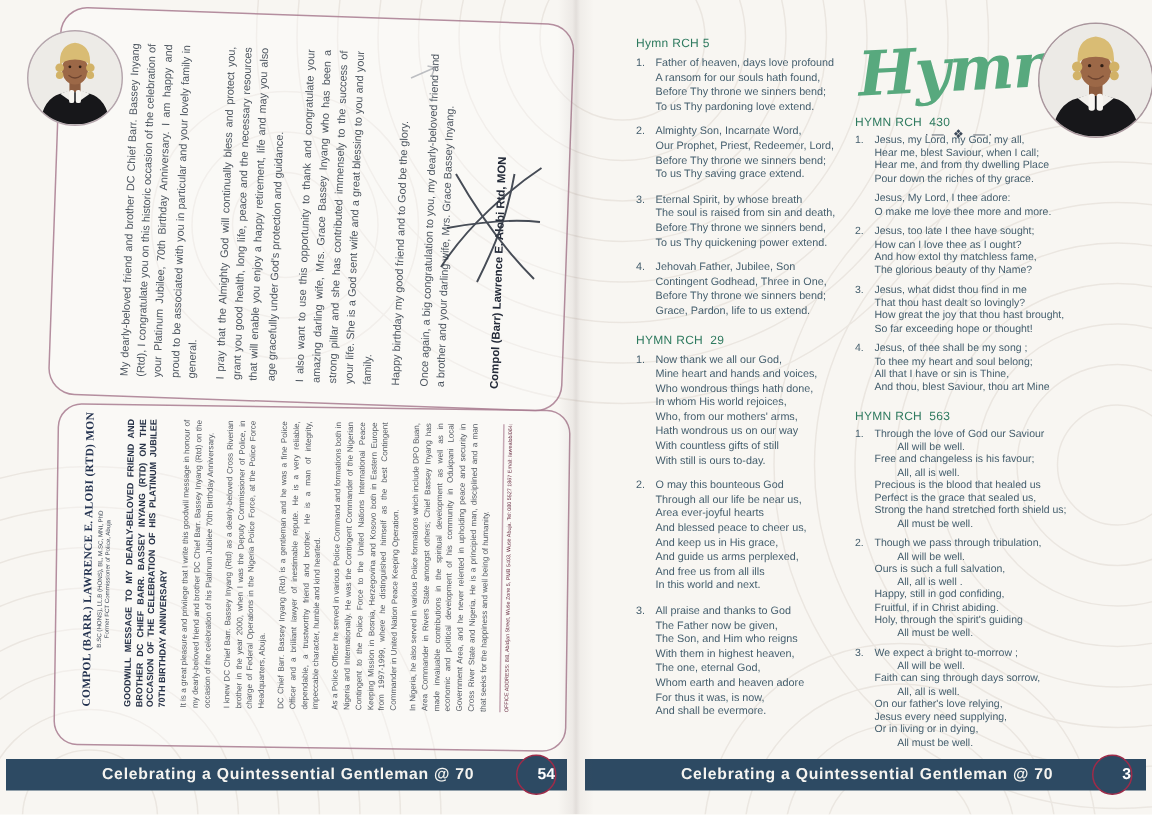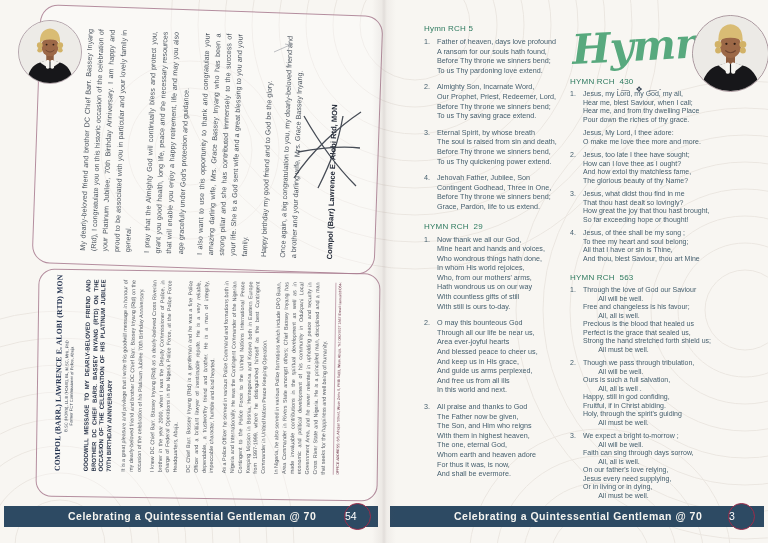--- a/index.html
+++ b/index.html
@@ -33,21 +33,21 @@
   .photo-right{left:308px;top:15px;width:75px;height:75px;border-color:#a9969d;}
   .sig-scribble{position:absolute;left:286px;top:106px;z-index:4;}
   .pen-mark{position:absolute;left:272px;top:42px;z-index:4;opacity:.55;}
 
   
   .banner{position:absolute;top:506px;height:21px;width:374px;background:#2d4a63;z-index:5;}
   .page.left .banner{left:4px;}
   .page.right .banner{left:6px;}
   .banner-text{position:absolute;left:28px;top:4px;font-size:10.5px;font-weight:bold;letter-spacing:.5px;color:#f5f4f0;margin-left:36px;}
   .pagenum{position:absolute;top:-3px;width:25px;height:25px;border-radius:50%;background:#2d4a63;
-    border:1.6px solid #9e2b49;color:#fff;font-size:10.5px;font-weight:normal;text-align:left;line-height:25px;}
+    border:1.6px solid #9e2b49;color:#fff;font-size:10.5px;font-weight:bold;text-align:right;line-height:25px;}
   .page.left .pagenum{left:340px;}
   .page.right .pagenum{left:338px;}
 
   
   .hymn-col{position:absolute;}
   #hymn-col-1{left:40px;top:24px;width:142px;}
   #hymn-col-2{left:186px;top:77px;width:172px;}
   .hymn-title{font-size:8px;font-weight:normal;letter-spacing:.2px;color:#2e7a5f;margin:0 0 4px 0;white-space:pre;}
   section.hymn + section.hymn{margin-top:10px;}
   .stanza{display:flex;margin:0 0 7px 0;}

